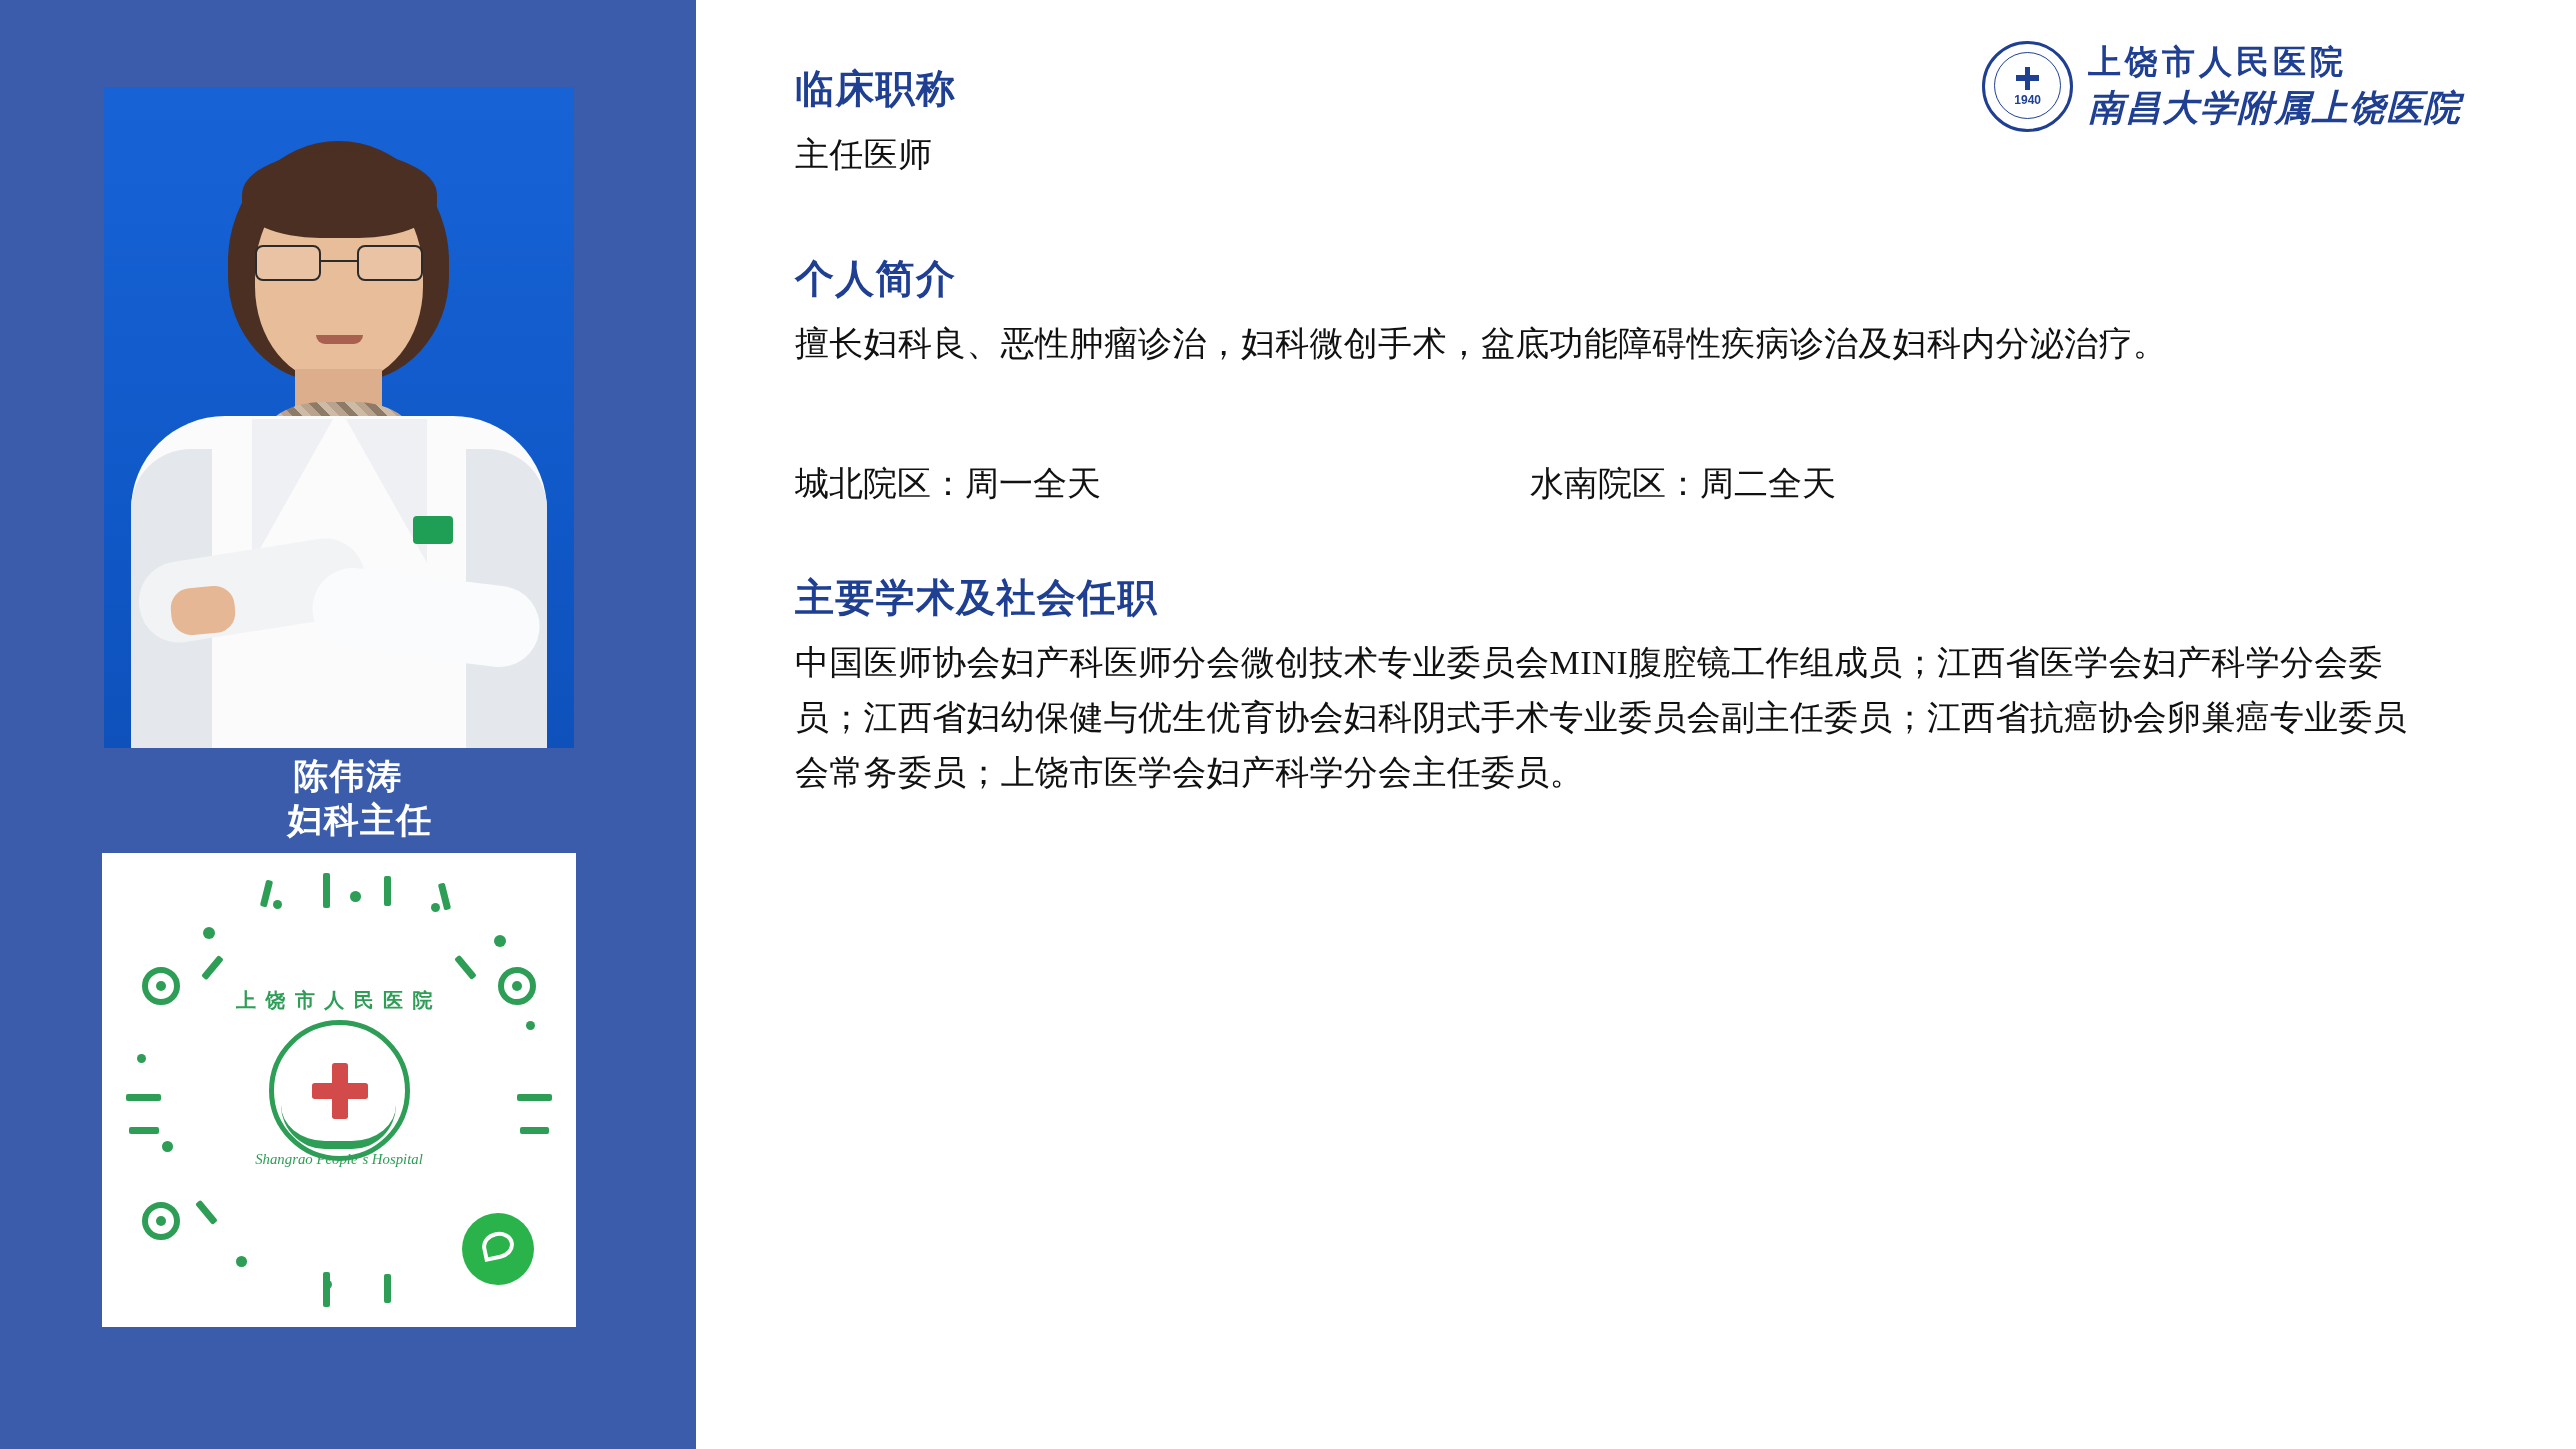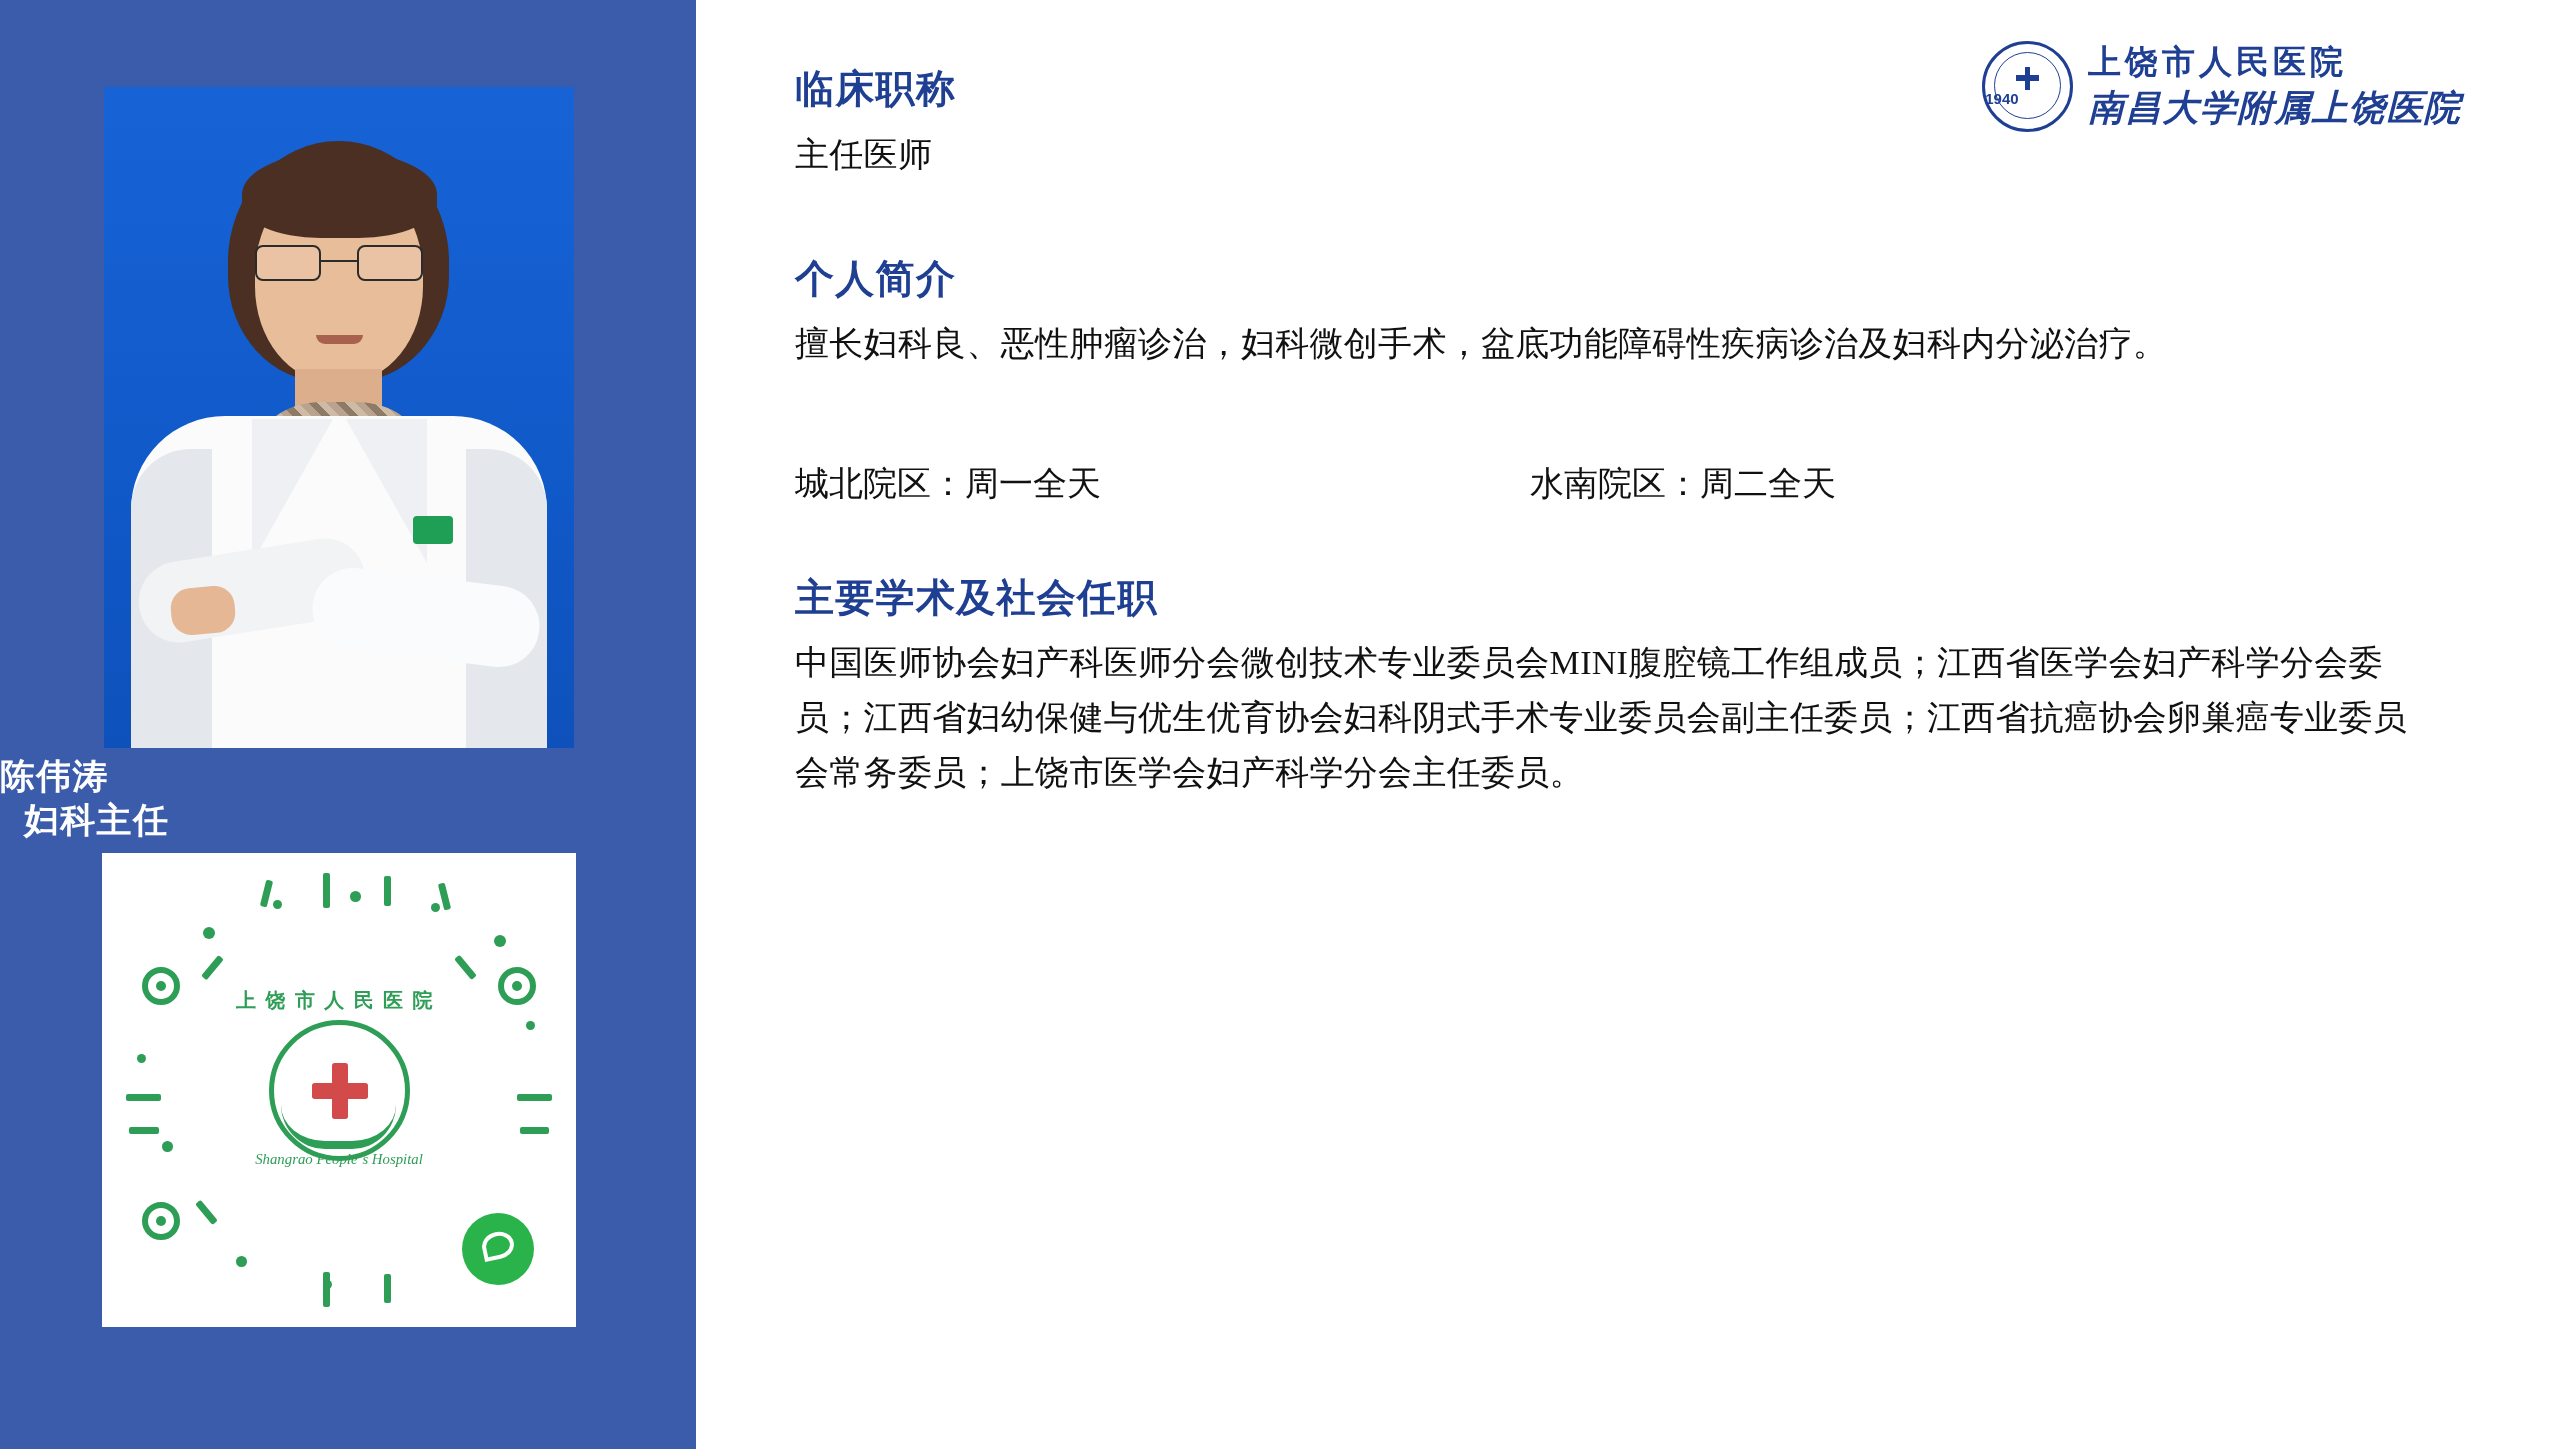--- a/index.html
+++ b/index.html
@@ -228,21 +228,21 @@
     margin-left: 74px;
     background: #1f9e55;
     border-radius: 4px;
   }
 
   .name-block {
     position: absolute;
     left: 0;
     top: 755px;
     width: 696px;
-    text-align: left;
+    text-align: center;
     color: #ffffff;
   }
   .name-block .person-name {
     font-size: 35px;
     font-weight: 700;
     line-height: 1.25;
     letter-spacing: 1.3px;
   }
   .name-block .person-title {
     font-size: 35px;
@@ -443,21 +443,22 @@
     content: "";
     position: absolute;
     background: #1f3f93;
   }
   .logo-mark .lm-cross:before { left: 8.7px; top: 0; width: 5.4px; height: 23px; }
   .logo-mark .lm-cross:after { left: 0; top: 8.7px; width: 23px; height: 5.4px; }
   .logo-mark .lm-year {
     position: absolute;
     left: 0; right: 0;
     bottom: 21.5px;
-    font-size: 15px;
+    text-align: center;
+    font-size: 12px;
     color: #1f3f93;
     font-family: "Liberation Sans", sans-serif;
     font-weight: 700;
   }
   .logo-text {
     color: #1f3f93;
     font-weight: 700;
     line-height: 1.34;
   }
   .logo-line1 {

